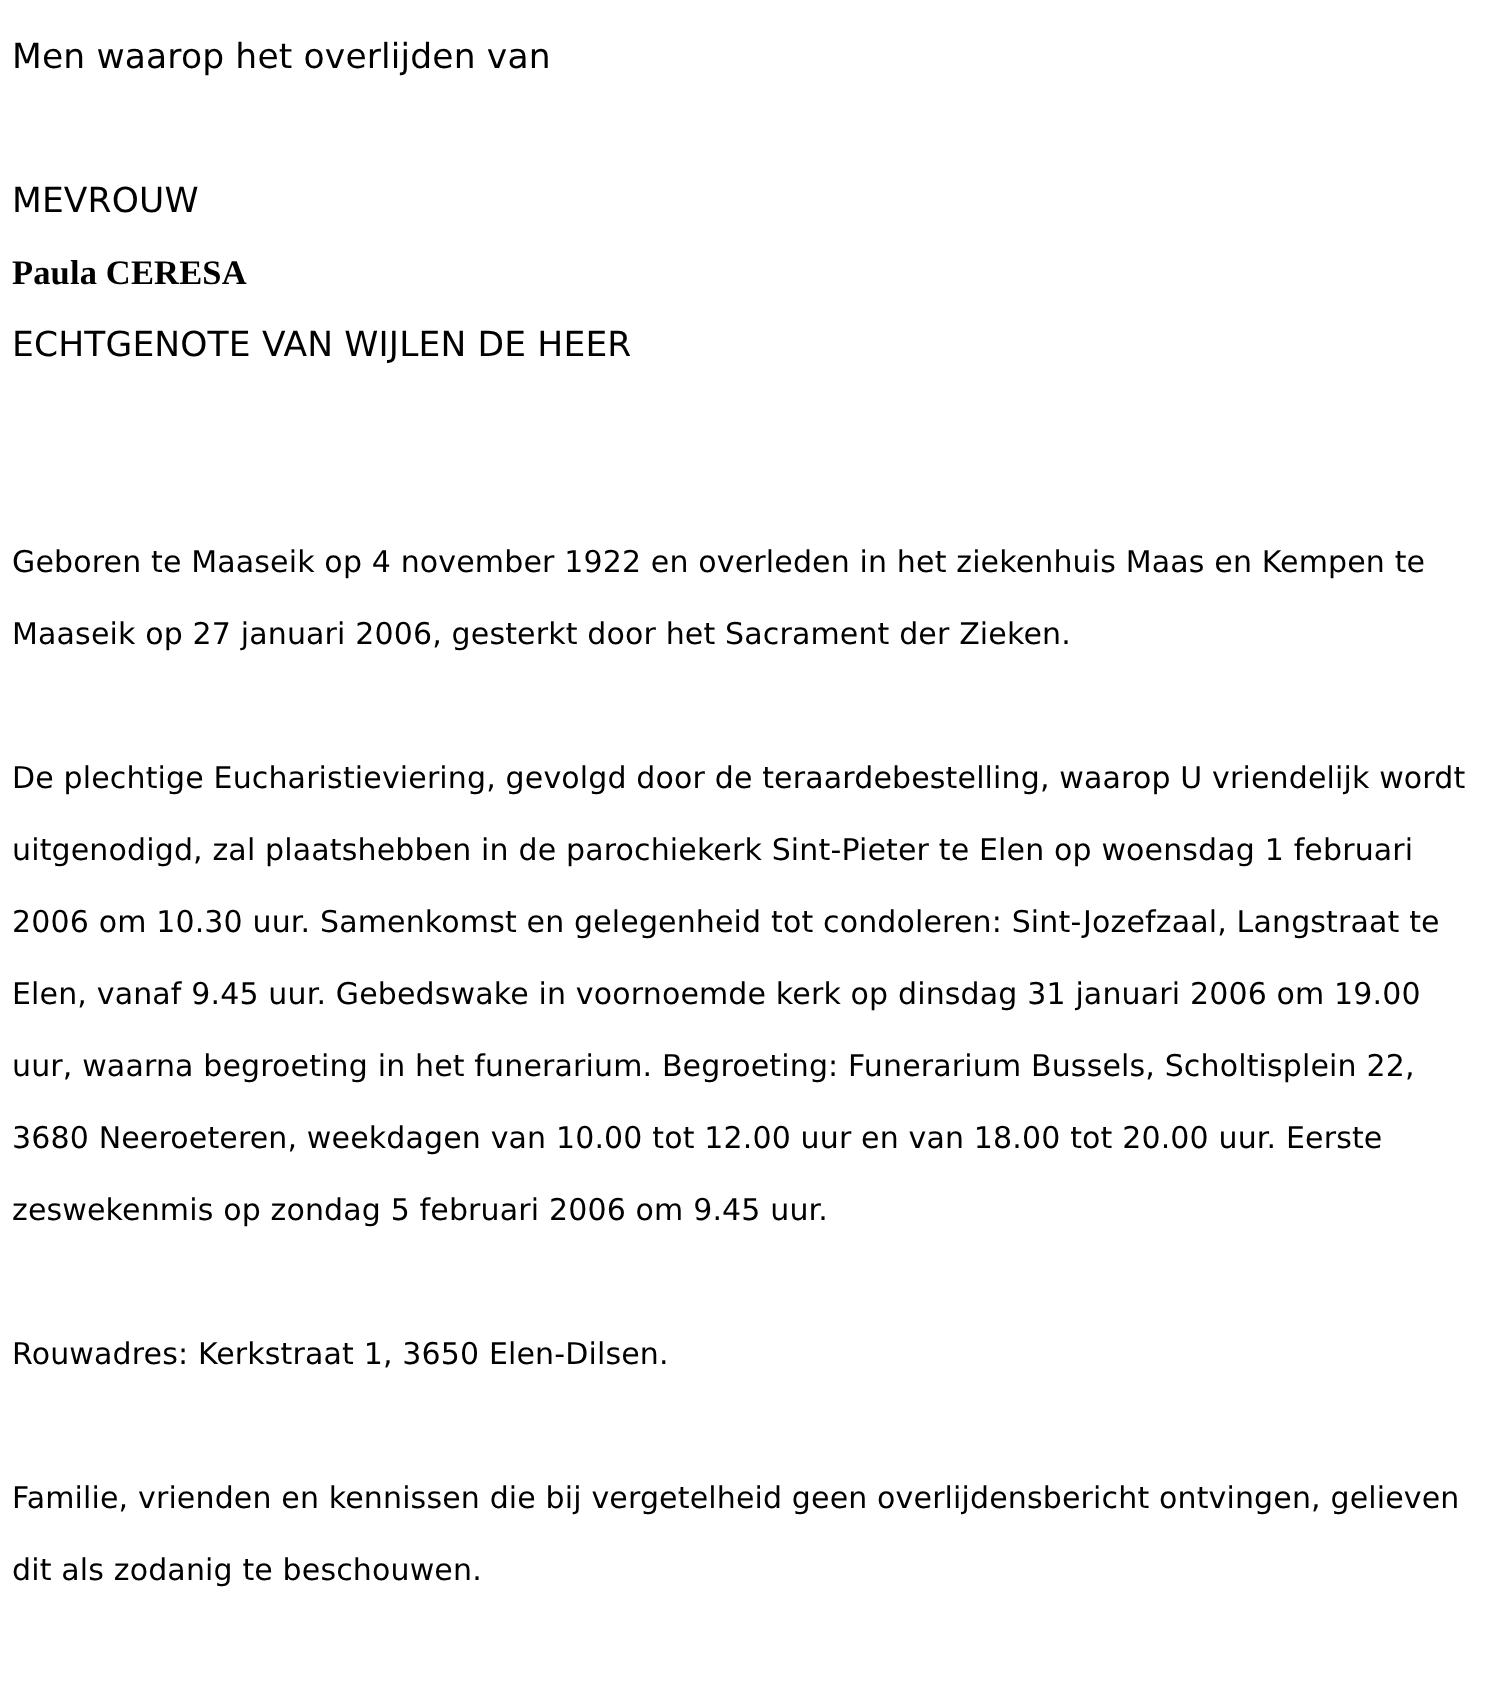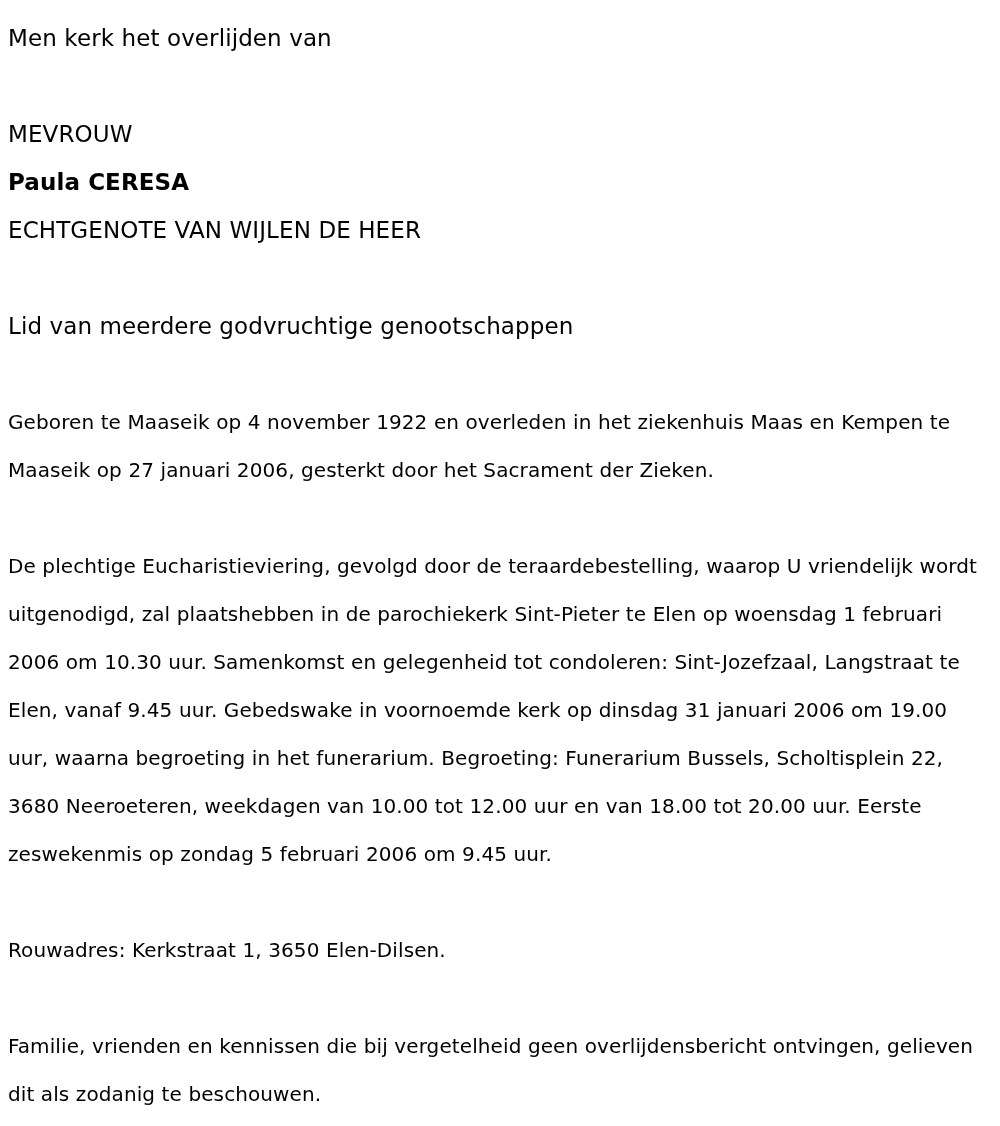--- a/index.html
+++ b/index.html
@@ -21,50 +21,50 @@
     background: #ffffff;
   }
   .line {
     font-size: 23px;
     line-height: 48px;
     letter-spacing: 0.1px;
     white-space: pre-wrap;
   }
   .line.bold {
     font-weight: bold;
+    font-family: Liberation Serif, serif;
   }
   .para {
     font-size: 20px;
     line-height: 48px;
     letter-spacing: 0.1px;
     margin: 0;
   }
   .spacer {
     height: 48px;
   }
 </style>
 </head>
 <body>
 
 <div class="page">
 
-  <div class="line">Men kerk het overlijden van</div>
+  <div class="line">Men waarop het overlijden van</div>
 
   <div class="spacer"></div>
 
   <div class="line">MEVROUW</div>
 
   <div class="line bold">Paula CERESA</div>
 
   <div class="line">ECHTGENOTE VAN WIJLEN DE HEER</div>
 
 
   <div class="spacer"></div>
 
-  <div class="line">Lid van meerdere godvruchtige genootschappen</div>
 
   <div class="spacer"></div>
 
   <p class="para">Geboren te Maaseik op 4 november 1922 en overleden in het ziekenhuis Maas en Kempen te Maaseik op 27 januari 2006, gesterkt door het Sacrament der Zieken.</p>
 
   <div class="spacer"></div>
 
   <p class="para">De plechtige Eucharistieviering, gevolgd door de teraardebestelling, waarop U vriendelijk wordt uitgenodigd, zal plaatshebben in de parochiekerk Sint-Pieter te Elen op woensdag 1 februari 2006 om 10.30 uur. Samenkomst en gelegenheid tot condoleren: Sint-Jozefzaal, Langstraat te Elen, vanaf 9.45 uur. Gebedswake in voornoemde kerk op dinsdag 31 januari 2006 om 19.00 uur, waarna begroeting in het funerarium. Begroeting: Funerarium Bussels, Scholtisplein 22, 3680 Neeroeteren, weekdagen van 10.00 tot 12.00 uur en van 18.00 tot 20.00 uur. Eerste zeswekenmis op zondag 5 februari 2006 om 9.45 uur.</p>
 
   <div class="spacer"></div>

